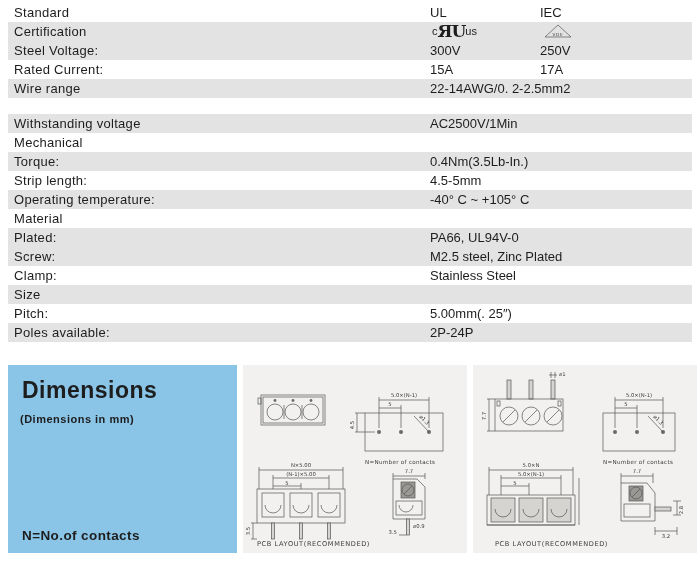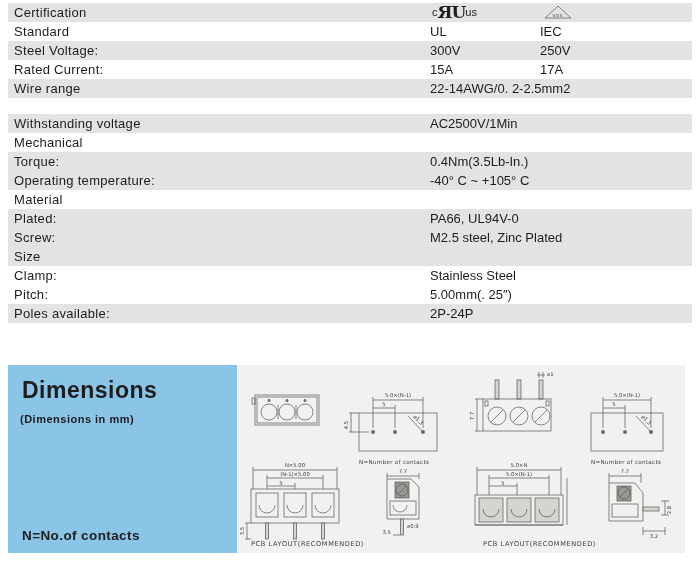--- a/index.html
+++ b/index.html
@@ -12,59 +12,59 @@
   .row.shade{background:#e3e3e3;}
   .row.spacer{height:16px;background:#ffffff;}
   .lab{position:absolute;left:6px;white-space:nowrap;letter-spacing:.3px;}
   .v1{position:absolute;left:422px;white-space:nowrap;}
   .v2{position:absolute;left:532px;white-space:nowrap;}
   .ul-mark{position:absolute;left:424px;top:0;height:19px;display:flex;align-items:center;}
   .ul-mark .pre{font-size:11px;}
   .ul-mark .ru{font-size:17px;font-weight:bold;line-height:1;letter-spacing:-1px;font-family:"DejaVu Serif",serif;}
   .ul-mark .suf{font-size:11px;}
   .vde-mark{position:absolute;left:534px;top:1px;}
-  .bottom{position:absolute;left:8px;top:365px;display:flex;}
+  .bottom{position:absolute;left:8px;top:365px;display:flex;gap:6px;}
   .blue-box{width:229px;height:188px;background:#8ac5e8;position:relative;}
   .blue-title{position:absolute;left:14px;top:12px;font-size:23px;font-weight:bold;letter-spacing:.5px;}
   .blue-sub{position:absolute;left:12px;top:48px;font-size:11px;font-weight:bold;letter-spacing:.5px;}
   .blue-note{position:absolute;left:14px;bottom:10px;font-size:13.5px;font-weight:bold;letter-spacing:.4px;text-align:right;}
   .panel{width:224px;height:188px;background:#f2f1ef;position:relative;}
   .panel svg{position:absolute;left:0;top:0;}
   svg text{font-family:"DejaVu Sans",sans-serif;fill:#3c3c3c;}
   svg .dim{font-size:5.3px;}
   svg .note{font-size:5.6px;letter-spacing:.3px;}
   svg .cap{font-size:6.6px;letter-spacing:.6px;}
   svg line,svg rect,svg path,svg circle{stroke:#555;stroke-width:.7;fill:none;}
   svg .fdot{fill:#6a6a6a;stroke:none;}
   svg .shaded{fill:#d6d4d1;}
   svg .dark{fill:#9a9894;}
 </style>
 </head>
 <body>
 
 <div class="spec-table">
+    <div class="row">
+      <span class="lab">Standard</span>
+      <span class="v1">UL</span>
+      <span class="v2">IEC</span>
+    </div>
     <div class="row shade">
       <span class="lab">Certification</span>
   <span class="ul-mark">
         <span class="pre">c</span>
         <span class="ru">ЯU</span>
         <span class="suf">us</span>
       </span>
   <span class="vde-mark">
     <svg width="32" height="17" viewBox="0 0 32 17">
       <path d="M16 2 L29 14 L3 14 Z"></path>
       <text x="16" y="12.5" text-anchor="middle" style="font-size:4.2px;letter-spacing:.8px;">VDE</text>
     </svg>
   </span>
 </div>
-    <div class="row">
-      <span class="lab">Standard</span>
-      <span class="v1">UL</span>
-      <span class="v2">IEC</span>
-    </div>
     <div class="row shade">
       <span class="lab">Steel Voltage:</span>
       <span class="v1">300V</span>
       <span class="v2">250V</span>
     </div>
     <div class="row">
       <span class="lab">Rated Current:</span>
       <span class="v1">15A</span>
       <span class="v2">17A</span>
     </div>
@@ -77,41 +77,45 @@
       <span class="lab">Withstanding voltage</span>
       <span class="v1">AC2500V/1Min</span>
     </div>
     <div class="row">
       <span class="lab">Mechanical</span>
     </div>
     <div class="row shade">
       <span class="lab">Torque:</span>
       <span class="v1">0.4Nm(3.5Lb-In.)</span>
     </div>
+    <div class="row">
+      <span class="lab">Strip length:</span>
+      <span class="v1">4.5-5mm</span>
+    </div>
     <div class="row shade">
       <span class="lab">Operating temperature:</span>
       <span class="v1">-40° C ~ +105° C</span>
     </div>
     <div class="row">
       <span class="lab">Material</span>
     </div>
     <div class="row shade">
       <span class="lab">Plated:</span>
       <span class="v1">PA66, UL94V-0</span>
     </div>
     <div class="row shade">
       <span class="lab">Screw:</span>
       <span class="v1">M2.5 steel, Zinc Plated</span>
     </div>
-    <div class="row shade">
-      <span class="lab">Size</span>
-    </div>
     <div class="row">
       <span class="lab">Clamp:</span>
       <span class="v1">Stainless Steel</span>
+    </div>
+    <div class="row shade">
+      <span class="lab">Size</span>
     </div>
     <div class="row">
       <span class="lab">Pitch:</span>
       <span class="v1">5.00mm(. 25″)</span>
     </div>
     <div class="row shade">
       <span class="lab">Poles available:</span>
       <span class="v1">2P-24P</span>
     </div>
   </div>

